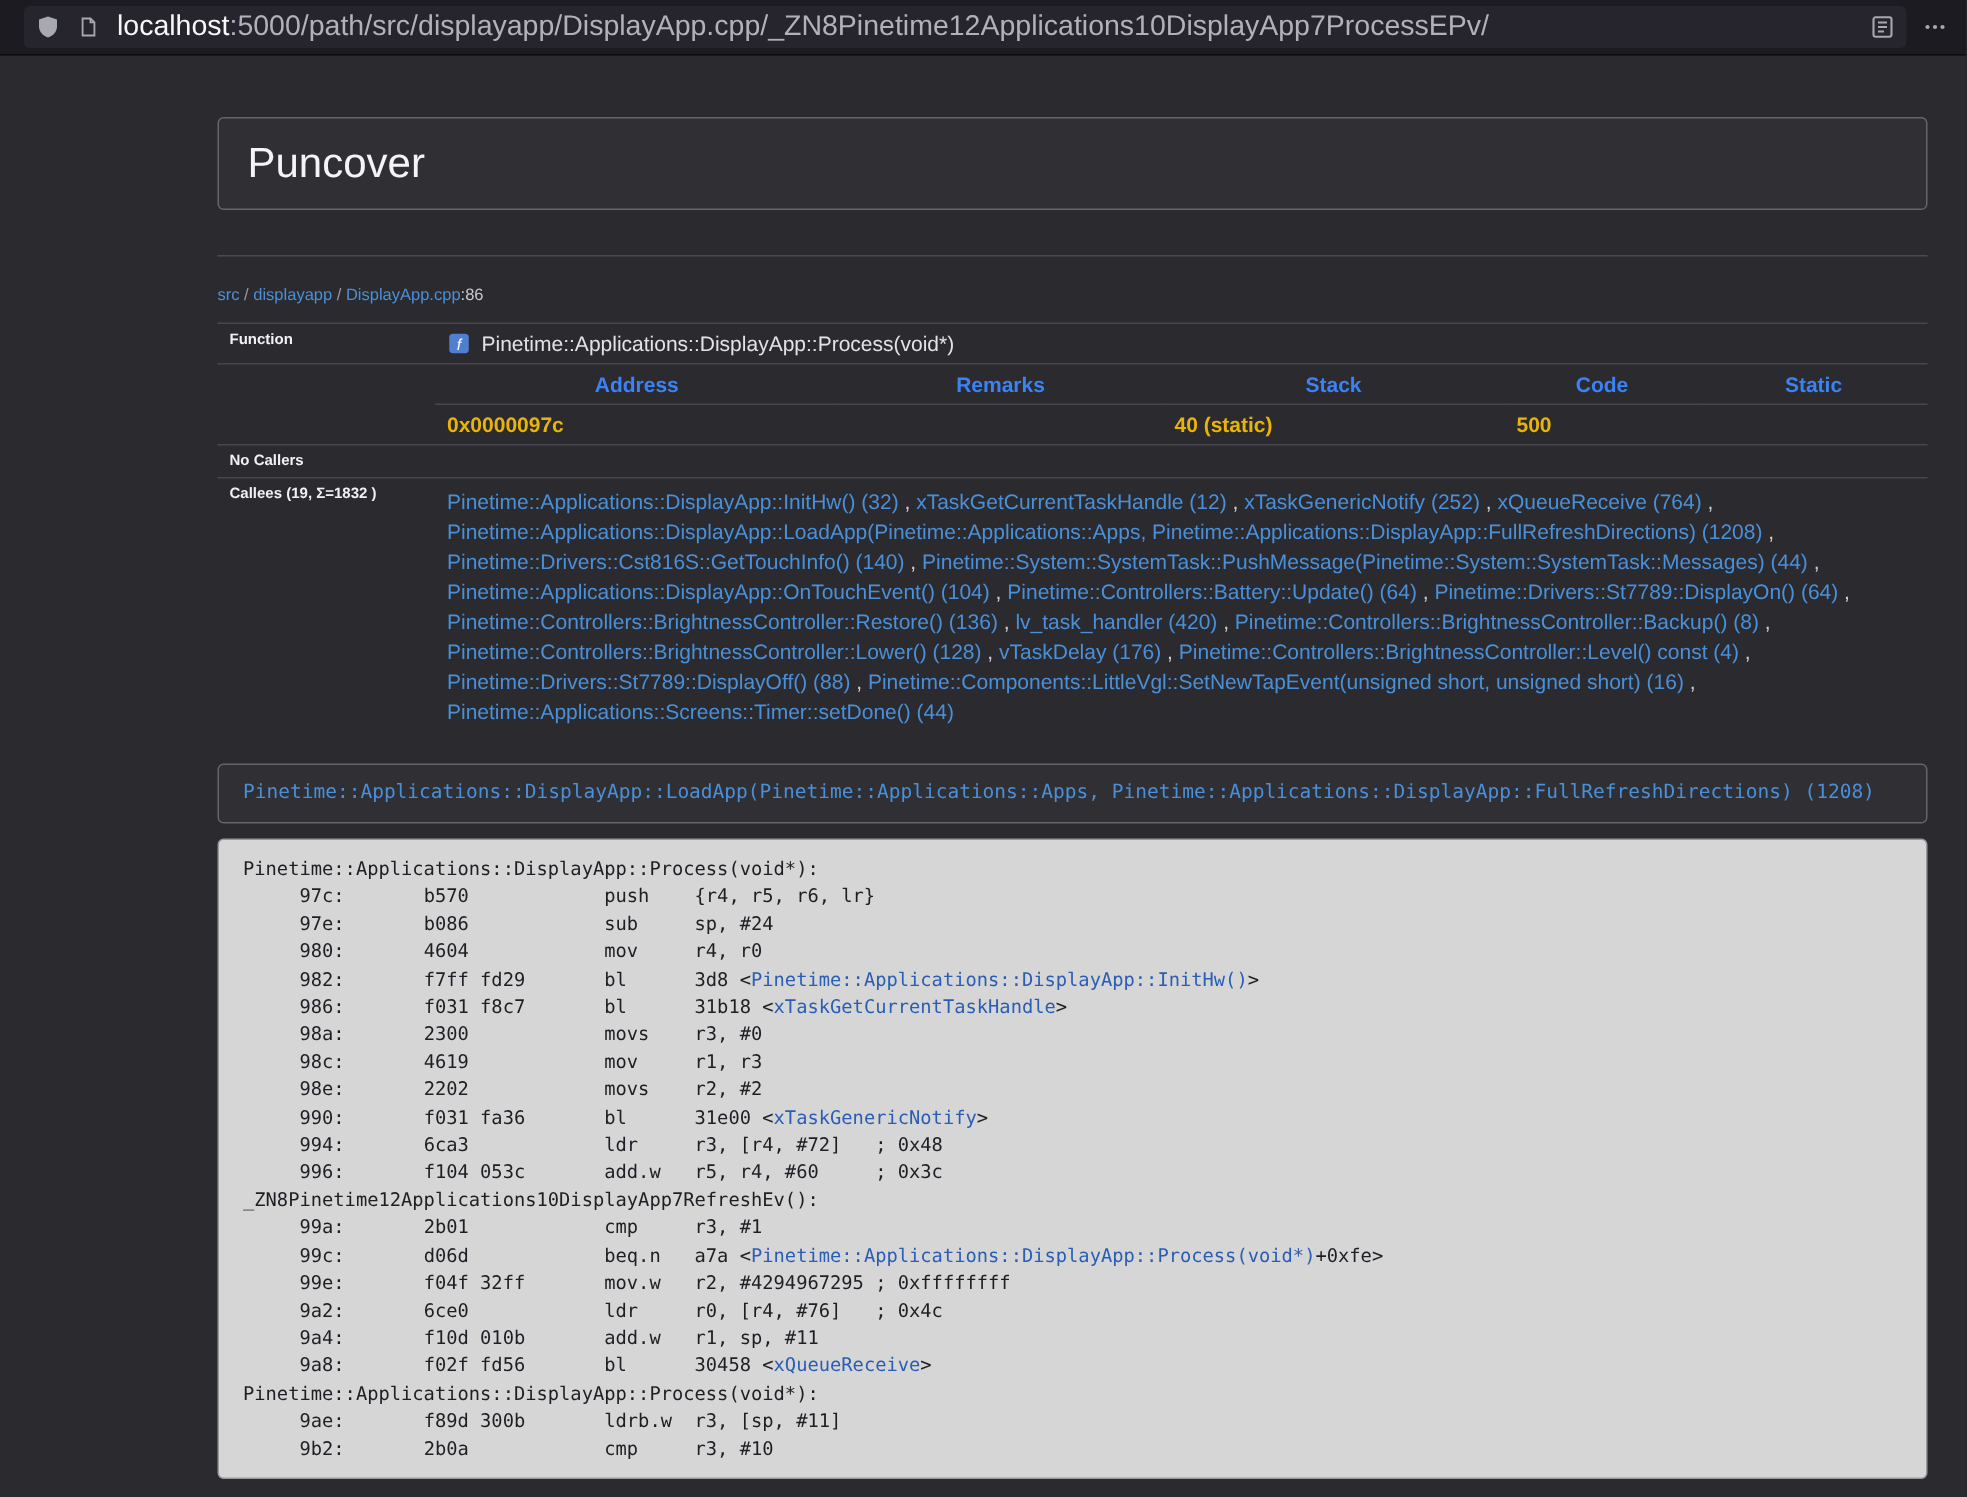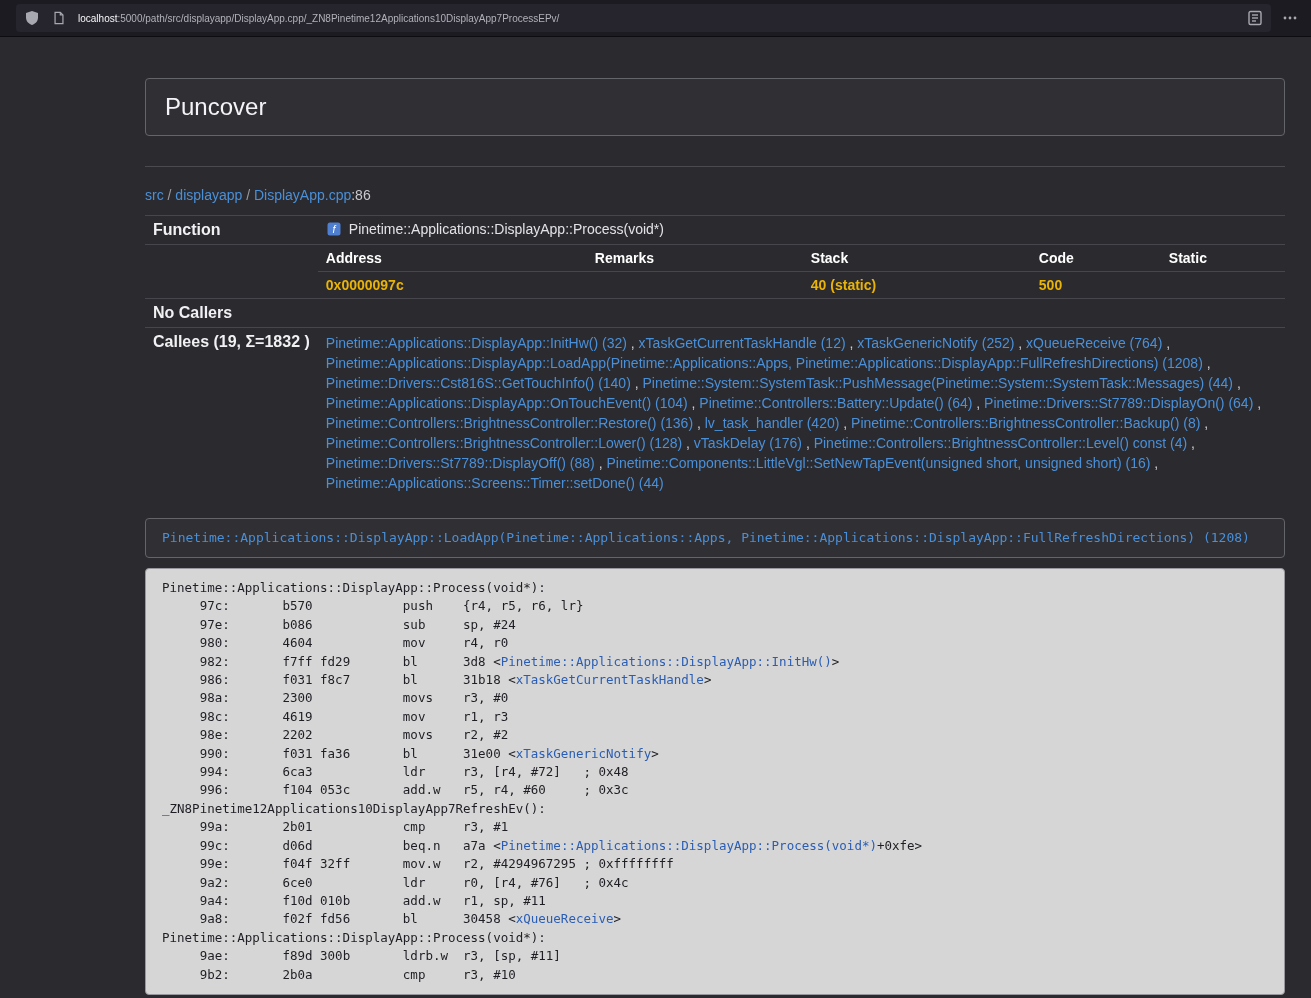--- a/index.html
+++ b/index.html
@@ -17,46 +17,46 @@
     background:var(--toolbar-bg,#1c1b22);
     border-bottom:1px solid #0d0d11;
   }
   .url-bar {
     flex:1; min-width:0; display:flex; align-items:center; gap:12px;
     height:28px; padding:0 8px; border-radius:4px;
     background:var(--urlbar-bg,#26252e);
   }
   .tb-icon { display:flex; align-items:center; justify-content:center; flex:none; }
   .tb-btn { width:26px; height:26px; border-radius:4px; }
-  .url-text { flex:1; min-width:0; font-size:10px; color:var(--url-dim,#b1b1b9);
+  .url-text { flex:1; min-width:0; font-size:19px; color:var(--url-dim,#b1b1b9);
     white-space:nowrap; overflow:hidden; }
   .url-domain { color:#f7f7fa; }
   
   .container { width:1140px; margin-left:145px; }
   .title-panel {
     margin-top:41px; padding:14px 19px;
     background:var(--panel-bg,#2f2f34);
     border:1px solid var(--panel-border,#64646b); border-radius:4px;
   }
-  .title { font-size:24px; color:#f4f4f7; }
+  .title { font-size:28px; color:#f4f4f7; }
   hr.rule { border:none; border-top:1px solid var(--rule,#4a4a50); margin:30px 0 20px; }
-  .breadcrumb { font-size:14px; color:#c9c9cf; }
+  .breadcrumb { font-size:11px; color:#c9c9cf; }
   .bc-sep { color:#9a9aa2; }
   .bc-suffix { color:#c9c9cf; }
   a.lnk { color:var(--accent-link,#4a90d9); text-decoration:none; }
   .info-table { width:100%; border-collapse:collapse; margin-top:12px; color:#e2e2e7; }
   .info-table > tbody > tr { border-top:1px solid var(--row-border,#46464c); }
   .info-table th.row-label {
     width:145px; text-align:left; vertical-align:top; white-space:nowrap;
-    font-weight:bold; font-size:16px; color:#f1f1f4; padding:5px 8px;
+    font-weight:bold; font-size:10px; color:#f1f1f4; padding:5px 8px;
   }
   .info-table td.cell { padding:5px 8px; vertical-align:top; }
   .info-table td.nopad { padding:0; }
   .details-table { width:100%; border-collapse:collapse; }
-  .details-table th { text-align:left; font-weight:bold; color:#ffffff;
+  .details-table th { text-align:center; font-weight:bold; color:#3b82f6;
     padding:5px 8px; border-bottom:1px solid var(--row-border,#46464c); }
   .details-table td { padding:5px 8px; color:#eab308;font-weight:bold; }
   .callees { line-height:20px; color:#cfcfd5; }
   .callee { white-space:nowrap;text-align:center; }
   .sep { color:#cfcfd5; }
   .func-icon { display:inline-block; width:16px; height:16px; vertical-align:-3px; margin-right:7px; }
   .sel-panel {
     margin-top:20px; padding:9px 16px;
     background:var(--panel-bg,#2f2f34);
     border:1px solid var(--panel-border,#64646b); border-radius:4px;

